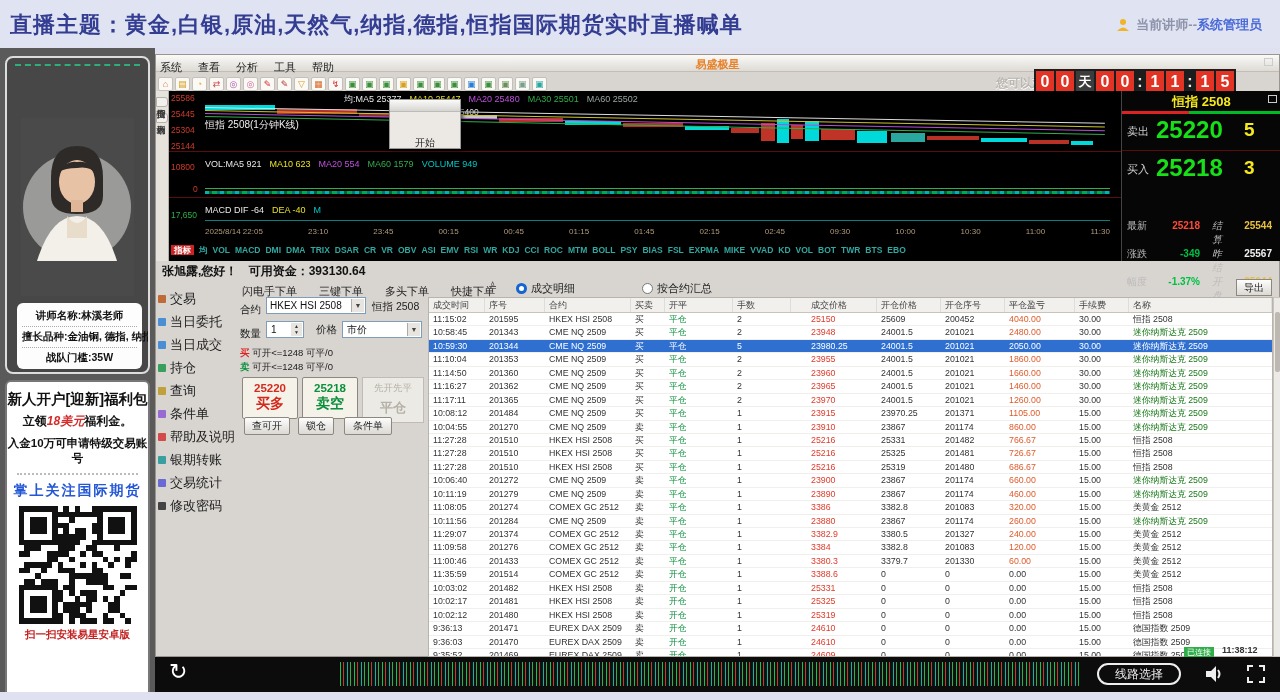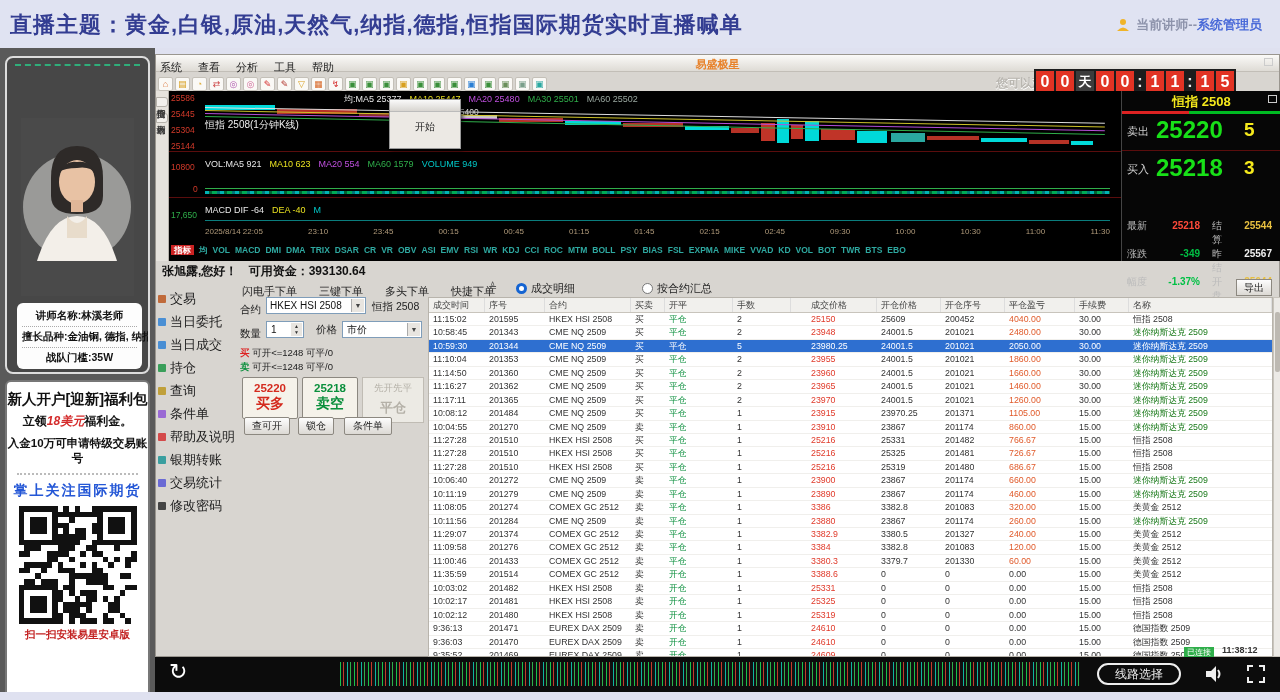--- a/index.html
+++ b/index.html
@@ -67,41 +67,41 @@
   #volpane{left:0;top:60px;width:952px;height:46px;border-top:1px solid #5a0d0d;}
   #vollabels{position:absolute;left:36px;top:1px;white-space:nowrap;}
   #volstrip{position:absolute;left:36px;bottom:3px;width:905px;height:3px;
     background:repeating-linear-gradient(90deg,#00b3b3 0 4px,#063 4px 7px,#0a5 7px 12px,#077 12px 15px);}
   #volline{position:absolute;left:36px;bottom:8px;width:905px;height:1px;background:#2fae4a;}
   #macdpane{left:0;top:106px;width:952px;height:30px;border-top:1px solid #5a0d0d;}
   #macdlabels{position:absolute;left:36px;top:1px;white-space:nowrap;}
   #macdline{position:absolute;left:36px;bottom:6px;width:905px;height:1px;background:#0a7d7d;}
   #popup{left:220px;top:8px;width:72px;height:50px;background:#ece9e4;border:1px solid #999;box-shadow:2px 2px 4px rgba(0,0,0,.6);}
   #popup .pt{height:12px;background:linear-gradient(#fafafa,#d8d5d0);border-bottom:1px solid #bbb;}
-  #popup .pl{text-align:center;font-size:10px;color:#222;margin-top:8px;}
+  #popup .pl{text-align:center;font-size:10px;color:#222;margin-top:24px;}
   #taxis{left:36px;top:136px;width:905px;height:12px;display:flex;justify-content:space-between;}
   #taxis span{font-size:8px;color:#b09a7a;}
   #itabs{left:2px;top:148px;width:948px;height:16px;white-space:nowrap;overflow:hidden;}
   #itabs span{font-size:8.5px;color:#2ea8a0;margin-right:5px;font-weight:bold;}
   #itabs span.first{background:#c22;color:#fff;padding:0 3px;}
 
   
   #quote{left:965px;top:36px;width:160px;height:170px;background:#060606;border-left:1px solid #444;}
   #qtitle{width:100%;text-align:center;font-size:13px;font-weight:bold;color:#f5e91c;margin-top:2px;}
   #qbar{left:0;top:20px;width:160px;height:3px;background:linear-gradient(90deg,#d22 0 42%,#0b2 42%);}
   .qrow{position:absolute;left:0;width:160px;height:34px;}
   .qlab{position:absolute;left:5px;top:9px;font-size:11px;color:#ccc;}
   .qpx{position:absolute;left:34px;top:1px;font-size:24px;font-weight:bold;color:#18e018;}
   .qqty{position:absolute;left:122px;top:4px;font-size:19px;font-weight:bold;color:#f5e91c;}
   #qsep{left:0;top:59px;width:160px;height:1px;background:#5a0d0d;}
   #qstats{left:0;top:128px;width:160px;}
   .srow{display:flex;font-size:10px;line-height:14px;}
   .srow .l{width:28px;color:#bbb;padding-left:5px;}
   .srow .v{width:50px;text-align:right;font-weight:bold;}
-  .srow .l2{width:28px;color:#bbb;padding-left:12px;}
+  .srow .l2{width:28px;color:#bbb;padding-left:12px;font-style:italic;}
   .srow .v2{width:44px;text-align:right;font-weight:bold;}
   .winbox{position:absolute;width:9px;height:8px;border:1px solid #ccc;background:transparent;}
 
   
   #acct{left:6px;top:208px;font-size:12px;font-weight:bold;color:#111;}
   #acct b{color:#111;}
   #tree{left:2px;top:228px;width:80px;}
   .titem{font-size:13px;color:#222;line-height:15px;white-space:nowrap;margin-top:8px;}
   .titem i{display:inline-block;width:8px;height:8px;margin-right:4px;border-radius:1px;}
 

